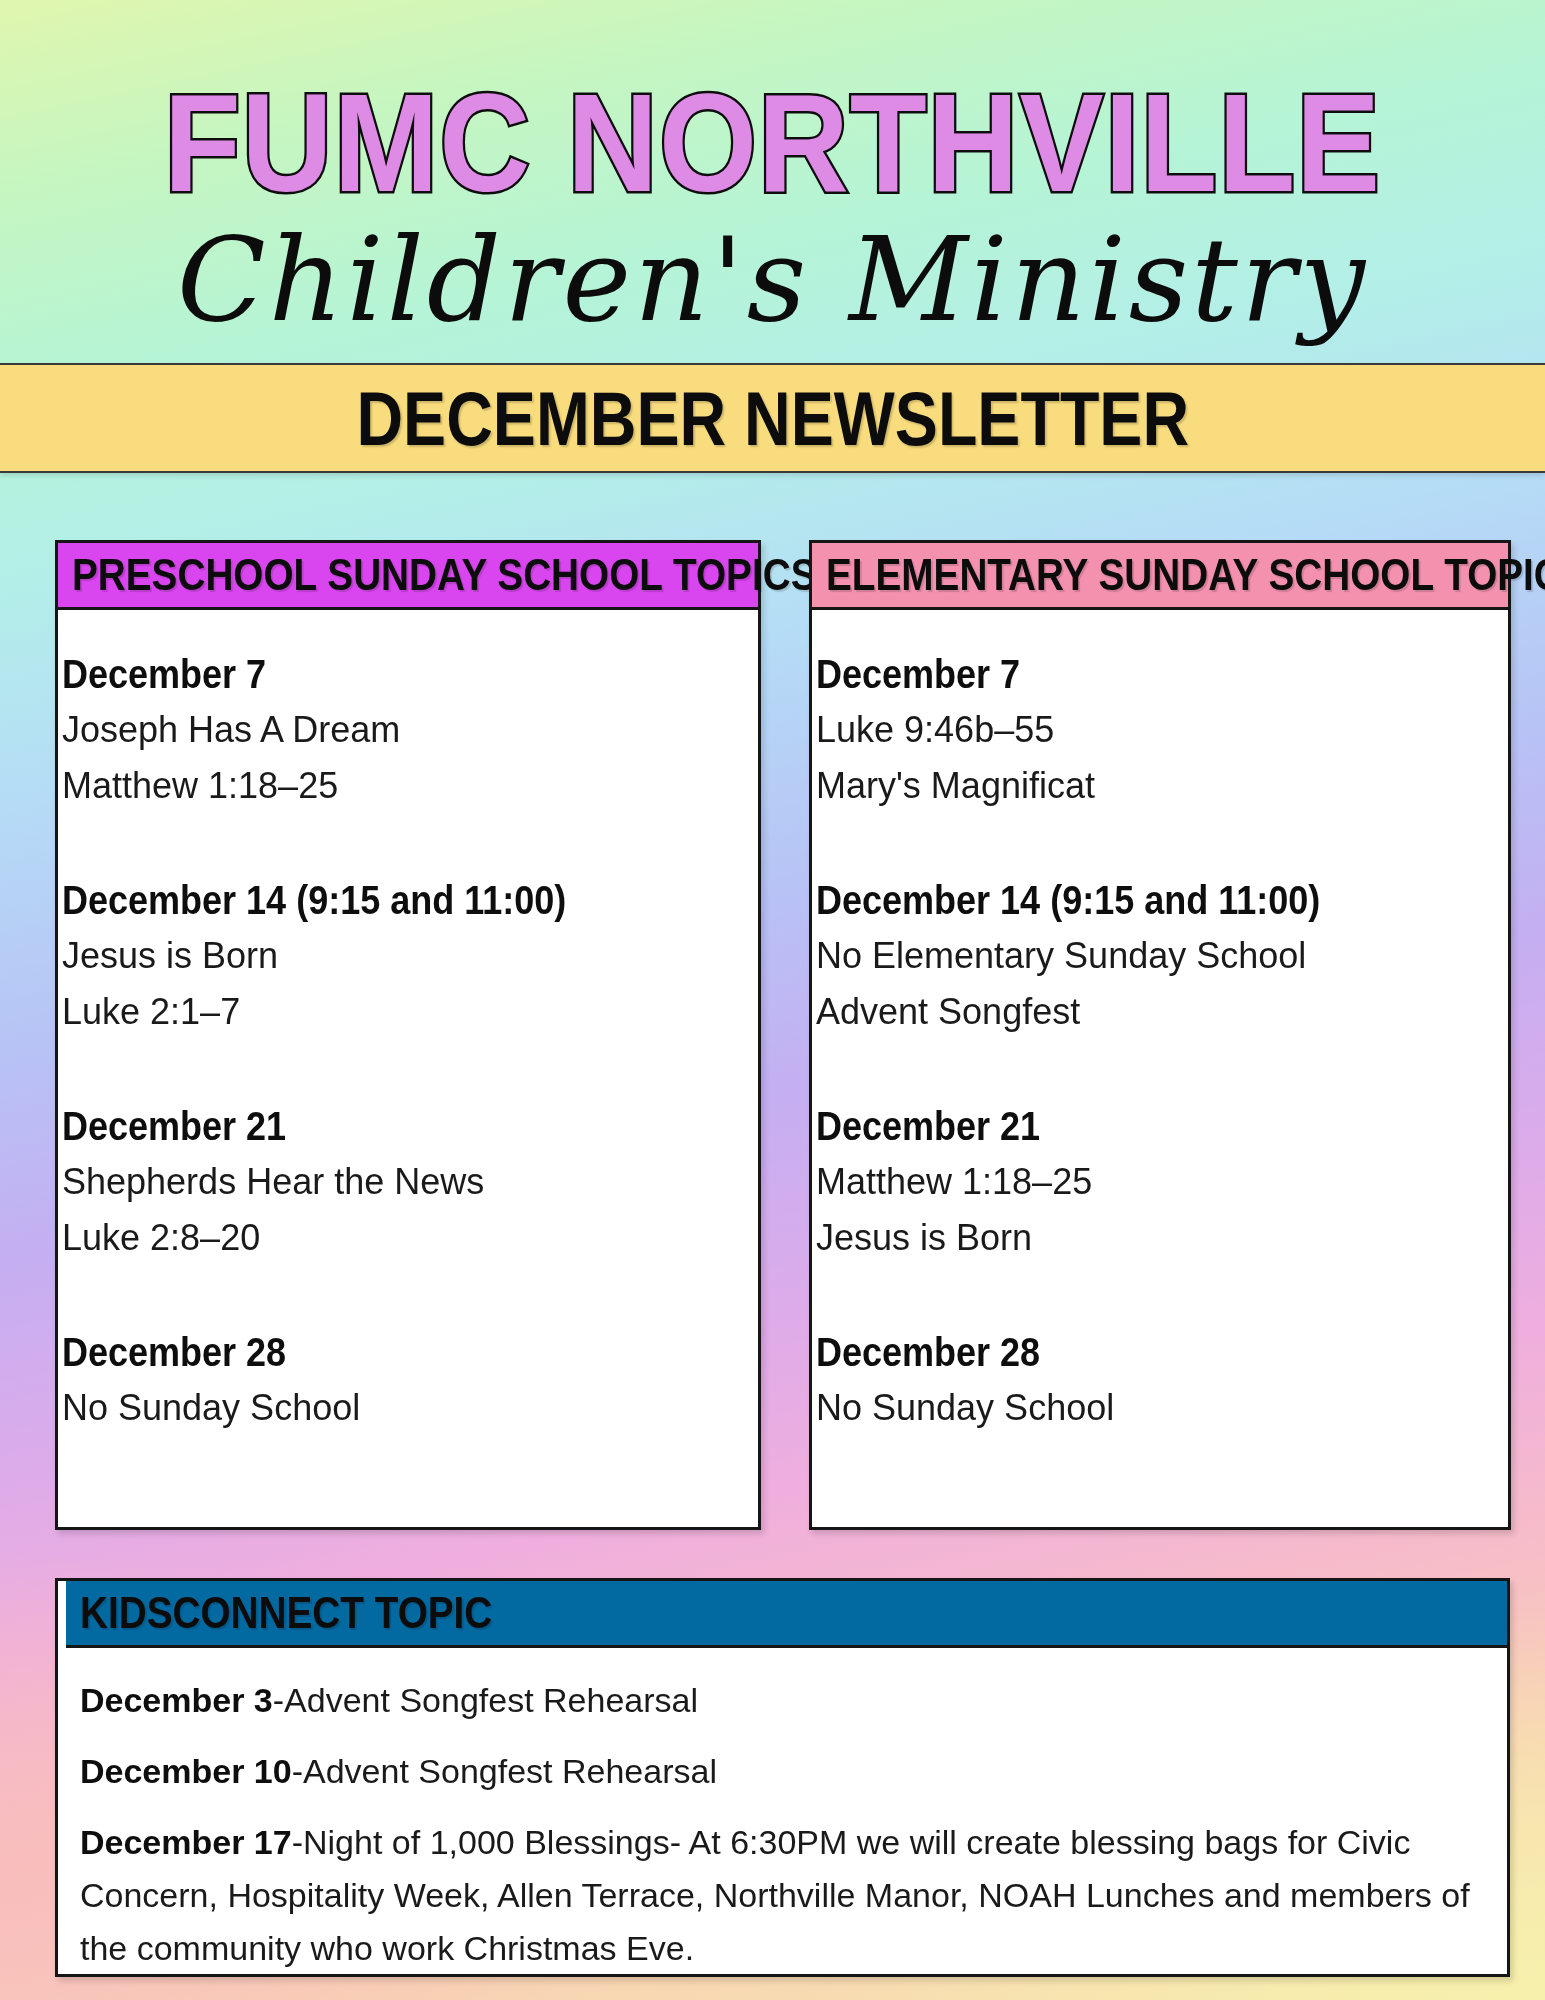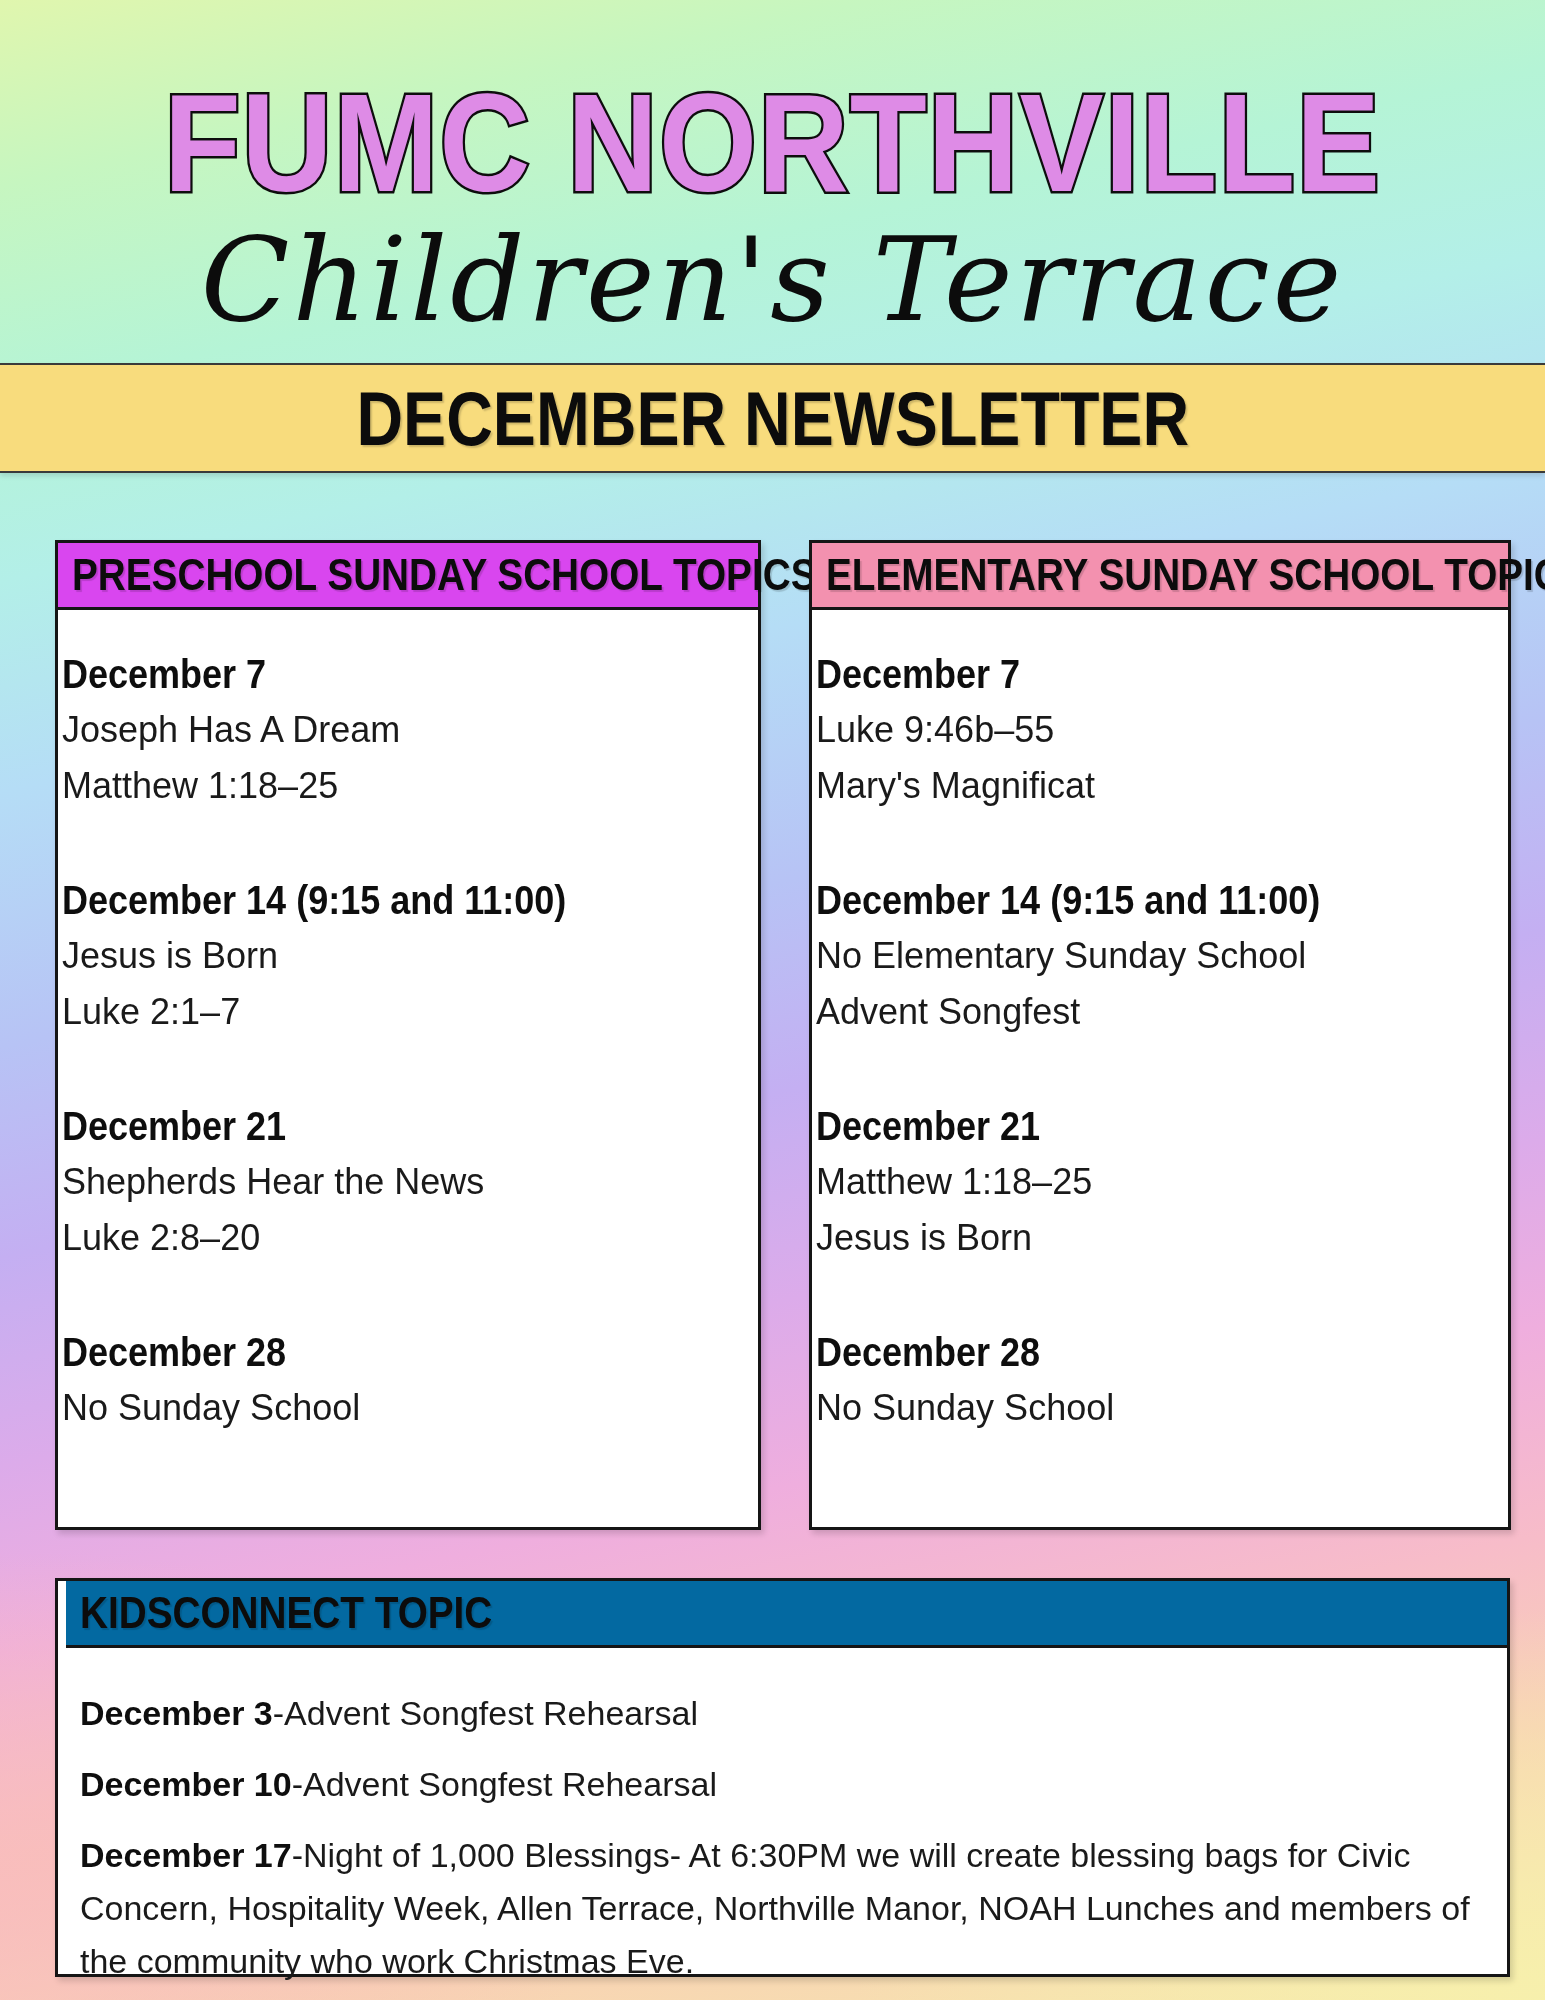--- a/index.html
+++ b/index.html
@@ -82,35 +82,35 @@
   .card-body{padding:36px 18px 0 4px;}
   .entry{margin:0 0 58px 0;}
   .entry .date{
     font-size:40px;font-weight:700;line-height:56px;color:#0e0e0e;
     transform:scaleX(0.9);transform-origin:0 50%;white-space:nowrap;
   }
   .entry .line{font-size:36px;line-height:56px;color:#1a1a1a;}
   
   .kids-body{padding:26px 28px 0 22px;}
   .kids-entry{
-    margin:13px 0 18px 0;
+    margin:0 0 18px 0;
     font-size:34px;line-height:53px;color:#1a1a1a;
   }
   .kids-entry strong{font-weight:700;color:#0e0e0e;}
 </style>
 </head>
 <body>
 
 <div class="page">
 
   <header>
     <div class="hero-title">
       <span class="big">FUMC NORTHVILLE</span>
     </div>
-    <div class="hero-script">Children's Terrace</div>
+    <div class="hero-script">Children's Ministry</div>
   </header>
 
   <div class="banner">
     <span class="banner-text">DECEMBER NEWSLETTER</span>
   </div>
 
   <section class="card preschool">
     <div class="card-header orange">
       <span class="hdr">PRESCHOOL SUNDAY SCHOOL TOPICS</span>
     </div>

